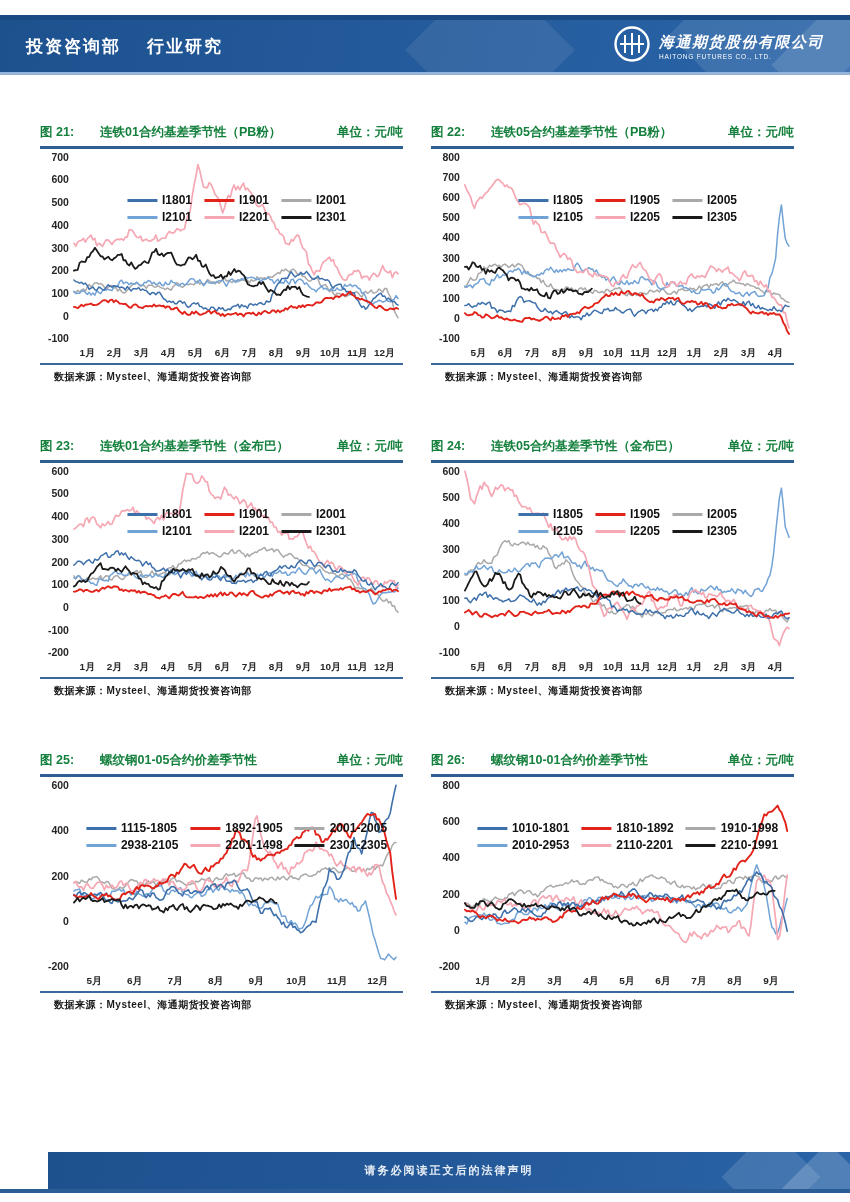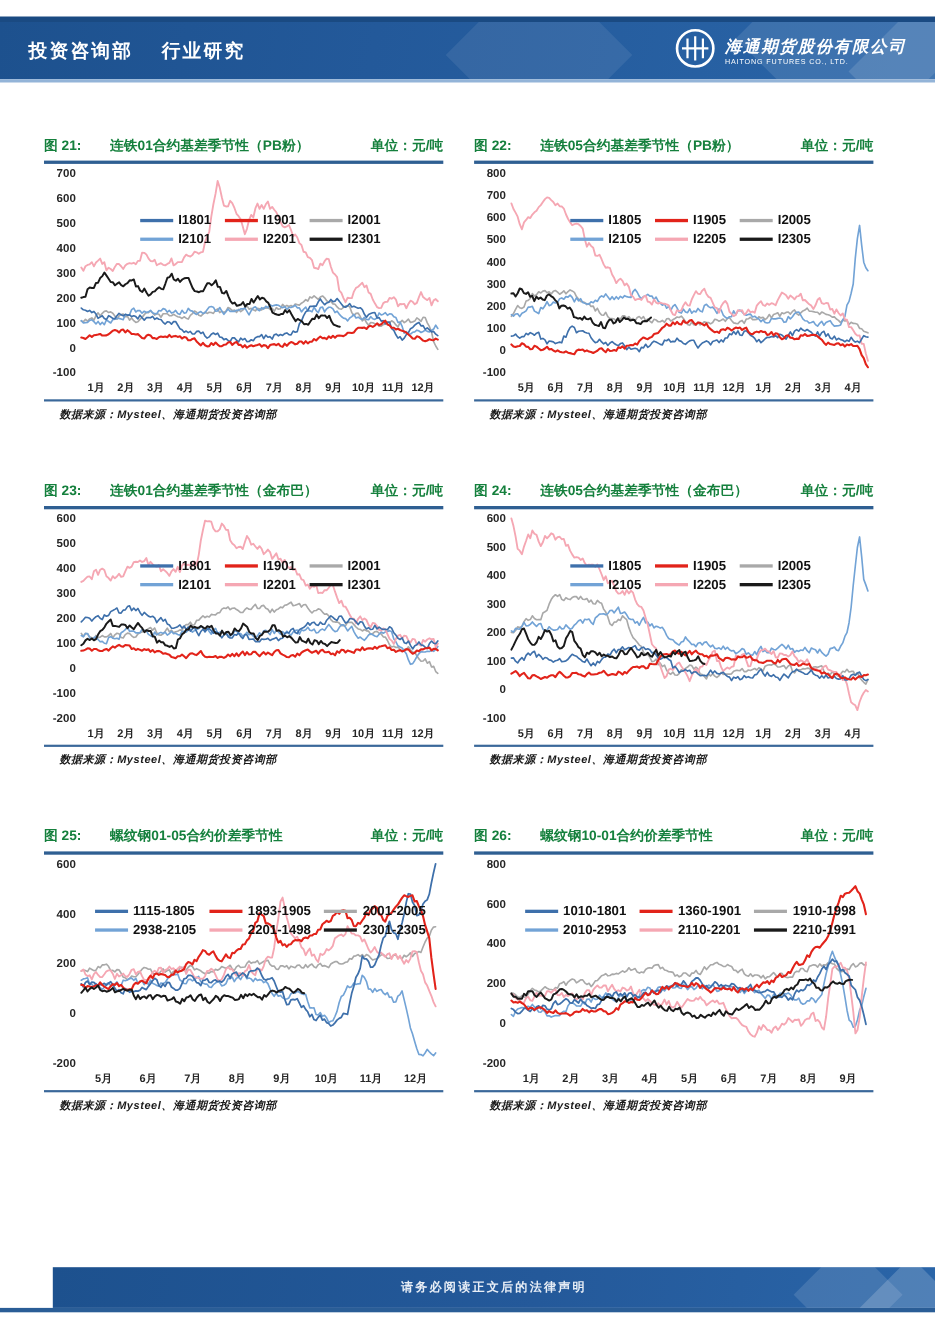--- a/index.html
+++ b/index.html
@@ -36,21 +36,21 @@
   .tick { font:bold 10.5px "Liberation Sans", sans-serif; fill:#262626; }
   .xtick { font:bold 10px "Liberation Sans", sans-serif; fill:#262626; }
 
   .legend { position:absolute; top:6px; left:calc(50% + 15px); transform:translateX(-50%);
     display:grid; grid-template-columns:auto auto auto; column-gap:12px; row-gap:3px;margin-top:36px; }
   .legend-item { display:flex; align-items:center; gap:5px; font-size:12px; font-weight:bold;
     color:#111; white-space:nowrap; }
   .legend-swatch { display:inline-block; width:30px; height:3px; }
 
   .src-rule { border-top:2px solid #3a689a; }
-  .src { font-size:10px; font-weight:bold; color:#1a1a1a; padding:5px 2px 0 14px; letter-spacing:0.5px;font-style:italic; }
+  .src { font-size:10px; font-weight:bold; color:#1a1a1a; padding:5px 2px 0 14px; letter-spacing:0.5px; }
 
   
   .footer { position:absolute; left:0; right:0; top:1152px; height:37px;
     background:linear-gradient(100deg,#1d518e 0%,#24599a 55%,#2a65a8 100%);
     display:flex; align-items:center; justify-content:center; overflow:hidden;margin-left:48px; }
   .footer .f1 { width:70px; height:70px; left:688px; top:-10px; background:rgba(255,255,255,0.12); }
   .footer .f2 { width:70px; height:70px; left:745px; top:5px; background:rgba(255,255,255,0.18); }
   .footer-text { position:relative; color:#e8eef6; font-size:11px; font-weight:bold; letter-spacing:2px; }
   .footer-line { position:absolute; left:0; right:0; top:1189px; height:4px; background:#2a5d96; }
 </style>
@@ -378,21 +378,21 @@
           <path d="M34.0 116.4L35.9 116.6L37.8 119.4L39.7 117.4L41.6 117.8L43.6 118.4L45.5 117.8L47.4 116.8L49.3 117.0L51.2 114.1L53.1 116.5L55.0 117.9L56.9 119.1L58.8 120.2L60.8 117.6L62.7 115.7L64.6 116.5L66.5 114.7L68.4 117.5L70.3 116.4L72.2 118.8L74.1 120.8L76.0 120.8L78.0 120.4L79.9 120.5L81.8 116.3L83.7 114.5L85.6 115.3L87.5 113.3L89.4 112.6L91.3 113.8L93.2 114.9L95.2 110.4L97.1 107.9L99.0 110.3L100.9 106.7L102.8 106.1L104.7 107.3L106.6 106.4L108.5 106.9L110.4 107.4L112.4 109.2L114.3 109.3L116.2 107.0L118.1 107.2L120.0 103.3L121.9 105.0L123.8 103.9L125.7 103.4L127.6 102.1L129.6 97.5L131.5 95.5L133.4 96.1L135.3 97.9L137.2 93.5L139.1 94.7L141.0 90.8L142.9 88.2L144.8 84.7L146.8 85.4L148.7 88.0L150.6 88.9L152.5 87.0L154.4 85.8L156.3 89.7L158.2 92.9L160.1 94.4L162.0 94.9L164.0 91.6L165.9 88.6L167.8 91.3L169.7 92.0L171.6 87.1L173.5 87.5L175.4 85.1L177.3 83.8L179.2 83.7L181.2 79.5L183.1 79.4L185.0 75.8L186.9 74.0L188.8 69.1L190.7 67.6L192.6 59.8L194.5 58.5L196.4 51.2L198.4 52.4L200.3 53.7L202.2 60.3L204.1 60.2L206.0 61.5L207.9 63.2L209.8 66.4L211.7 73.0L213.6 77.8L215.6 76.3L217.5 80.4L219.4 79.3L221.3 81.7L223.2 79.6L225.1 79.3L227.0 76.8L228.9 75.5L230.8 75.8L232.8 75.4L234.7 76.6L236.6 73.8L238.5 73.2L240.4 73.9L242.3 71.4L244.2 71.4L246.1 70.0L248.0 69.9L249.9 66.2L251.9 65.8L253.8 61.1L255.7 59.7L257.6 57.9L259.5 59.1L261.4 58.2L263.3 53.5L265.2 52.4L267.1 49.9L269.1 51.6L271.0 48.8L272.9 48.4L274.8 48.8L276.7 55.5L278.6 55.2L280.5 57.2L282.4 62.7L284.3 62.9L286.3 59.8L288.2 60.7L290.1 57.7L292.0 55.0L293.9 50.6L295.8 52.7L297.7 48.3L299.6 46.5L301.5 44.6L303.5 46.1L305.4 51.9L307.3 52.5L309.2 57.1L311.1 58.7L313.0 53.6L314.9 51.9L316.8 50.7L318.7 47.8L320.7 45.1L322.6 43.2L324.5 40.0L326.4 37.1L328.3 34.7L330.2 35.5L332.1 36.2L334.0 35.2L335.9 34.7L337.9 40.4L339.8 39.9L341.7 44.6L343.6 47.9L345.5 53.5L347.4 61.7L349.3 67.6L351.2 73.8L353.1 91.6L355.1 106.5L357.0 120.0" fill="none" stroke="#e2231a" stroke-width="1.9" stroke-linejoin="round" stroke-linecap="round"></path>
           <path d="M34.0 123.6L35.9 121.4L37.8 118.9L39.7 122.4L41.7 120.0L43.6 118.7L45.5 120.2L47.4 118.8L49.3 116.9L51.2 121.0L53.2 122.2L55.1 121.6L57.0 122.6L58.9 122.0L60.8 120.9L62.7 119.1L64.7 123.1L66.6 122.2L68.5 122.0L70.4 120.9L72.3 120.0L74.2 121.1L76.2 121.7L78.1 120.7L80.0 120.8L81.9 126.3L83.8 129.4L85.7 125.7L87.7 129.3L89.6 127.5L91.5 126.9L93.4 128.7L95.3 126.1L97.2 125.7L99.2 129.4L101.1 126.8L103.0 125.5L104.9 126.0L106.8 127.3L108.7 126.3L110.7 126.6L112.6 130.6L114.5 130.0L116.4 129.4L118.3 127.6L120.2 131.5L122.1 132.1L124.1 133.6L126.0 129.1L127.9 131.3L129.8 127.9L131.7 127.5L133.6 125.9L135.6 129.7L137.5 131.1L139.4 127.9L141.3 125.8L143.2 125.1L145.1 130.3L147.1 128.1L149.0 131.7L150.9 133.2L152.8 131.2L154.7 129.2L156.6 126.4L158.6 127.8L160.5 131.1L162.4 127.5L164.3 125.8L166.2 126.6L168.1 126.6L170.1 127.4L172.0 128.0L173.9 130.1L175.8 130.0L177.7 129.3L179.6 125.5L181.6 128.5L183.5 125.0L185.4 126.6L187.3 124.7L189.2 125.8L191.1 124.5L193.1 126.2L195.0 127.6L196.9 127.5L198.8 129.9L200.7 125.7L202.6 127.2L204.5 124.8L206.5 122.2L208.4 121.6L210.3 122.2L212.2 123.4L214.1 121.8L216.0 121.3L218.0 120.5L219.9 118.3L221.8 119.3L223.7 119.9L225.6 121.9L227.5 123.5L229.5 122.0L231.4 120.0L233.3 121.1L235.2 123.6L237.1 124.0" fill="none" stroke="#1a1a1a" stroke-width="1.8" stroke-linejoin="round" stroke-linecap="round"></path>
         </svg>
       <div class="legend">
           <div class="legend-item">
             <span class="legend-swatch" style="background: rgb(62, 112, 171);"></span>
             <span>1115-1805</span>
           </div>
           <div class="legend-item">
             <span class="legend-swatch" style="background: rgb(226, 35, 26);"></span>
-            <span>1893-1905</span>
+            <span>1892-1905</span>
           </div>
           <div class="legend-item">
             <span class="legend-swatch" style="background: rgb(169, 169, 169);"></span>
             <span>2001-2005</span>
           </div>
           <div class="legend-item">
             <span class="legend-swatch" style="background: rgb(114, 163, 214);"></span>
             <span>2938-2105</span>
           </div>
           <div class="legend-item">
@@ -439,21 +439,21 @@
           <path d="M34.0 130.7L35.9 132.4L37.8 131.9L39.7 132.7L41.6 131.6L43.6 133.0L45.5 134.1L47.4 136.6L49.3 138.7L51.2 137.2L53.1 137.5L55.0 139.2L56.9 137.9L58.9 137.0L60.8 136.8L62.7 138.0L64.6 139.4L66.5 141.9L68.4 140.3L70.3 141.4L72.2 142.0L74.2 139.7L76.1 141.9L78.0 142.8L79.9 142.5L81.8 142.4L83.7 142.1L85.6 143.1L87.5 144.4L89.5 143.3L91.4 141.3L93.3 140.7L95.2 141.2L97.1 140.6L99.0 138.3L100.9 139.9L102.8 139.5L104.8 141.4L106.7 139.8L108.6 140.5L110.5 140.7L112.4 139.5L114.3 138.4L116.2 138.5L118.1 140.3L120.1 140.7L122.0 143.1L123.9 142.6L125.8 141.9L127.7 140.4L129.6 137.6L131.5 138.9L133.4 134.4L135.4 133.1L137.3 131.4L139.2 131.3L141.1 132.9L143.0 132.0L144.9 132.3L146.8 128.1L148.7 129.9L150.7 130.2L152.6 128.3L154.5 125.7L156.4 123.7L158.3 125.8L160.2 124.9L162.1 121.5L164.0 123.1L166.0 124.8L167.9 124.6L169.8 121.2L171.7 118.2L173.6 120.0L175.5 118.0L177.4 120.5L179.3 118.0L181.3 117.2L183.2 114.8L185.1 115.1L187.0 116.4L188.9 117.1L190.8 117.4L192.7 117.7L194.6 118.4L196.6 117.3L198.5 114.5L200.4 117.1L202.3 114.7L204.2 115.9L206.1 119.1L208.0 116.6L209.9 118.4L211.9 120.3L213.8 121.5L215.7 123.4L217.6 121.7L219.5 119.3L221.4 119.4L223.3 119.5L225.2 120.6L227.2 118.7L229.1 120.2L231.0 120.4L232.9 119.7L234.8 121.5L236.7 118.5L238.6 121.7L240.5 123.3L242.5 120.2L244.4 119.6L246.3 120.8L248.2 119.6L250.1 121.9L252.0 119.6L253.9 121.3L255.8 118.3L257.8 116.2L259.7 118.6L261.6 116.2L263.5 114.1L265.4 114.5L267.3 113.0L269.2 115.6L271.1 112.4L273.0 113.8L275.0 109.9L276.9 108.9L278.8 106.6L280.7 109.2L282.6 108.3L284.5 107.5L286.4 104.6L288.3 105.5L290.3 101.5L292.2 97.9L294.1 95.4L296.0 98.2L297.9 97.9L299.8 97.3L301.7 94.0L303.6 89.4L305.6 90.8L307.5 86.2L309.4 83.5L311.3 81.8L313.2 81.6L315.1 82.5L317.0 79.8L318.9 77.5L320.9 75.2L322.8 71.8L324.7 66.7L326.6 59.7L328.5 52.3L330.4 46.5L332.3 41.4L334.2 35.1L336.2 36.3L338.1 33.2L340.0 32.6L341.9 32.4L343.8 30.5L345.7 28.5L347.6 26.4L349.5 31.0L351.5 33.2L353.4 38.6L355.3 43.3L357.2 51.9" fill="none" stroke="#e2231a" stroke-width="1.9" stroke-linejoin="round" stroke-linecap="round"></path>
           <path d="M34.0 124.3L35.9 127.1L37.8 127.1L39.8 129.0L41.7 128.9L43.6 129.0L45.5 124.5L47.4 126.0L49.3 122.2L51.3 122.2L53.2 122.1L55.1 125.8L57.0 127.3L58.9 125.0L60.8 123.3L62.8 125.9L64.7 128.7L66.6 129.6L68.5 130.7L70.4 129.7L72.3 125.0L74.3 124.3L76.2 122.6L78.1 120.4L80.0 120.1L81.9 121.0L83.8 122.4L85.8 124.7L87.7 124.9L89.6 125.3L91.5 127.8L93.4 124.9L95.3 128.0L97.3 126.8L99.2 127.2L101.1 126.2L103.0 126.4L104.9 124.6L106.8 127.7L108.8 126.8L110.7 126.2L112.6 127.5L114.5 128.9L116.4 130.2L118.3 129.9L120.3 127.4L122.2 127.4L124.1 128.4L126.0 128.2L127.9 128.9L129.9 131.6L131.8 129.2L133.7 131.4L135.6 128.5L137.5 126.9L139.4 131.4L141.4 129.5L143.3 128.6L145.2 130.2L147.1 133.4L149.0 136.5L150.9 136.6L152.9 134.7L154.8 135.5L156.7 133.7L158.6 132.5L160.5 135.3L162.4 133.0L164.4 130.6L166.3 134.6L168.2 137.2L170.1 135.3L172.0 138.0L173.9 139.6L175.9 140.1L177.8 136.3L179.7 139.2L181.6 140.3L183.5 138.2L185.4 138.7L187.4 137.1L189.3 141.8L191.2 143.6L193.1 142.0L195.0 141.6L196.9 142.5L198.9 145.4L200.8 144.3L202.7 146.7L204.6 146.3L206.5 143.7L208.4 145.1L210.4 146.3L212.3 144.4L214.2 143.6L216.1 144.8L218.0 141.6L219.9 143.5L221.9 141.0L223.8 139.2L225.7 142.7L227.6 144.5L229.5 140.5L231.5 142.3L233.4 143.0L235.3 143.4L237.2 140.6L239.1 138.0L241.0 139.3L243.0 138.4L244.9 136.9L246.8 135.3L248.7 133.9L250.6 137.4L252.5 135.8L254.5 136.9L256.4 139.3L258.3 138.9L260.2 139.0L262.1 136.9L264.0 134.3L266.0 130.7L267.9 133.3L269.8 133.0L271.7 128.7L273.6 127.2L275.5 128.1L277.5 126.1L279.4 125.7L281.3 123.9L283.2 120.9L285.1 120.0L287.0 121.2L289.0 118.8L290.9 120.4L292.8 117.2L294.7 116.0L296.6 112.0L298.5 111.8L300.5 112.0L302.4 111.4L304.3 112.3L306.2 110.5L308.1 113.7L310.0 115.1L312.0 119.1L313.9 118.9L315.8 121.2L317.7 121.5L319.6 118.6L321.6 118.8L323.5 117.6L325.4 114.9L327.3 113.2L329.2 114.9L331.1 115.4L333.1 114.3L335.0 115.4L336.9 115.7L338.8 112.9L340.7 112.2L342.6 111.7L344.6 111.8" fill="none" stroke="#1a1a1a" stroke-width="1.8" stroke-linejoin="round" stroke-linecap="round"></path>
         </svg>
       <div class="legend">
           <div class="legend-item">
             <span class="legend-swatch" style="background: rgb(62, 112, 171);"></span>
             <span>1010-1801</span>
           </div>
           <div class="legend-item">
             <span class="legend-swatch" style="background: rgb(226, 35, 26);"></span>
-            <span>1360-1901</span>
+            <span>1810-1892</span>
           </div>
           <div class="legend-item">
             <span class="legend-swatch" style="background: rgb(169, 169, 169);"></span>
             <span>1910-1998</span>
           </div>
           <div class="legend-item">
             <span class="legend-swatch" style="background: rgb(114, 163, 214);"></span>
             <span>2010-2953</span>
           </div>
           <div class="legend-item">

